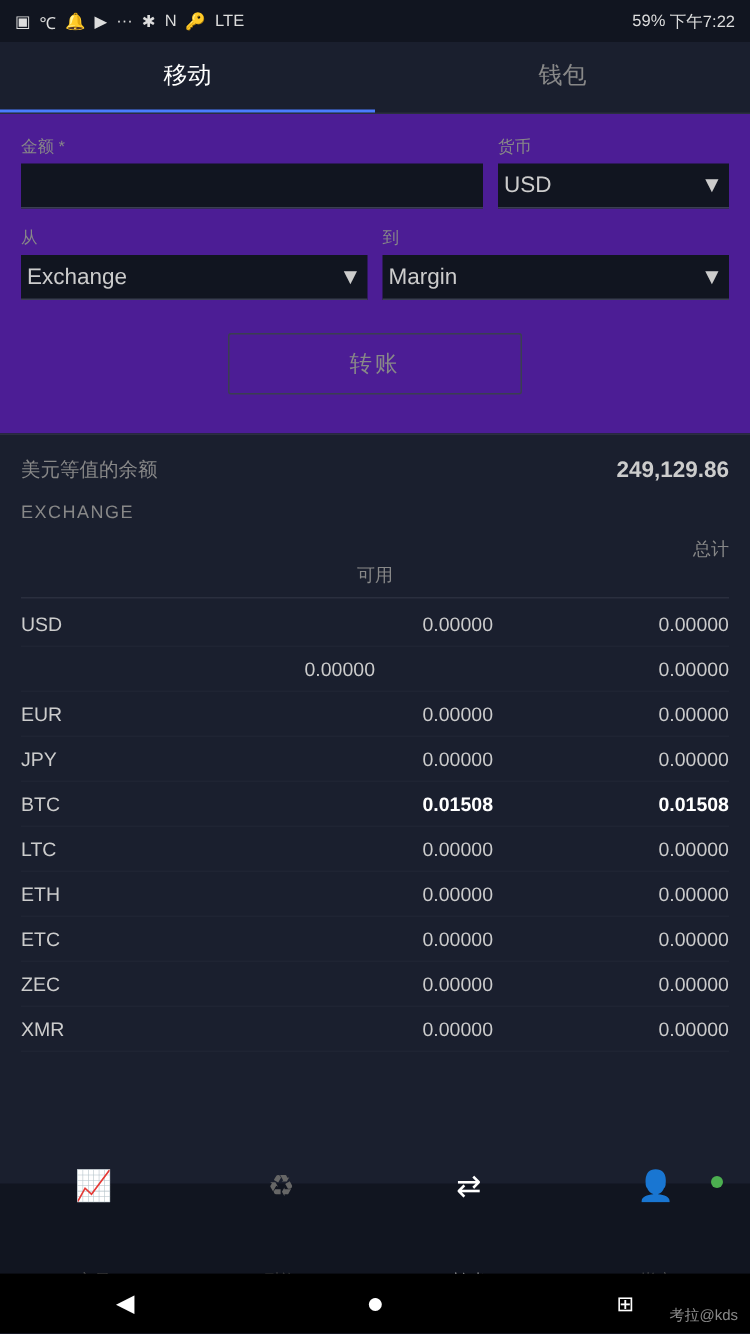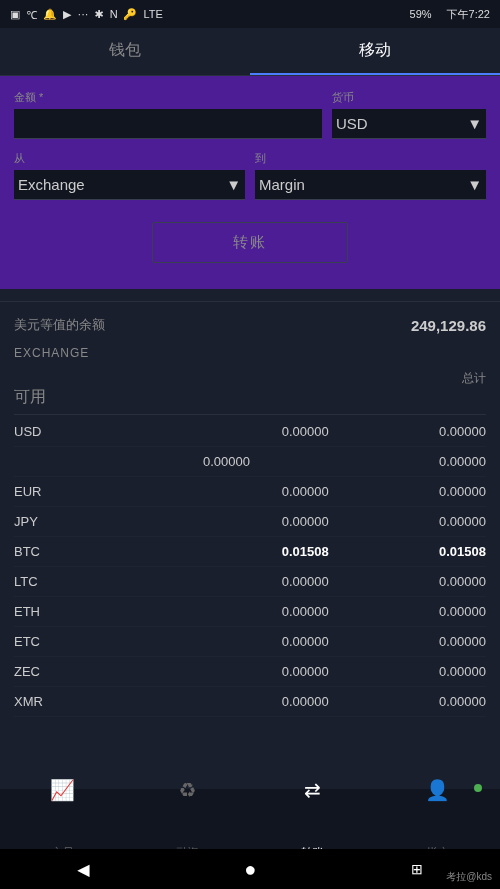--- a/index.html
+++ b/index.html
@@ -18,21 +18,21 @@
       height: 28px;
       background: #111520;
       display: flex;
       align-items: center;
       justify-content: space-between;
       padding: 0 10px;
       font-size: 11px;
       color: #ddd;
     }
     .status-bar-left { display: flex; align-items: center; gap: 6px; }
-    .status-bar-right { display: flex; align-items: center; gap: 15px; font-size: 11px; }
+    .status-bar-right { display: flex; align-items: center; gap: 3px; font-size: 11px; }
 
     
     .tab-bar {
       display: flex;
       height: 48px;
       background: #1a1f2e;
       border-bottom: 1px solid #2a2f3e;
     }
     .tab-item {
       flex: 1;
@@ -115,40 +115,39 @@
     }
 
     
     .balance-section {
       background: #1a1f2e;
       padding: 14px 14px 6px 14px;
       display: flex;
       justify-content: space-between;
       align-items: center;
       border-top: 1px solid #2a2f3e;
-      margin-top: 12px;
     }
     .balance-label { font-size: 13px; color: #888; }
     .balance-value { font-size: 15px; color: #ccc; font-weight: bold; }
 
     
     .table-section {
       padding: 0 14px;
     }
 
     .table-header {
       display: flex;
       padding: 6px 0;
       border-bottom: 1px solid #2a2f3e;
       margin-bottom: 2px;
       flex-direction: column;
     }
     .th-currency { flex: 2; font-size: 12px; color: #888; }
     .th-total { flex: 2; font-size: 12px; color: #888; text-align: right; }
-    .th-available { flex: 2; font-size: 16px; color: #888; text-align: left; }
+    .th-available { flex: 2; font-size: 12px; color: #888; text-align: center; }
 
     .exchange-label {
       font-size: 12px;
       color: #888;
       padding: 6px 0 4px 0;
       letter-spacing: 1px;
     }
 
     .table-row {
       display: flex;
@@ -232,25 +231,25 @@
     <span>🔑</span>
     <span>LTE</span>
   </div>
   <div class="status-bar-right">
     <span>59%</span>
     <span>下午7:22</span>
   </div>
 </div>
 
 <div class="tab-bar">
+  <div class="tab-item active">
+    <span>移动</span>
+  </div>
   <div class="tab-item">
     <span>钱包</span>
-  </div>
-  <div class="tab-item active">
-    <span>移动</span>
   </div>
 </div>
 
 <div class="form-area">
 
   <div class="form-row">
     <div class="form-group full">
       <div class="form-label">金额 *</div>
       <input class="form-input" type="text" value="" style="">
     </div>

